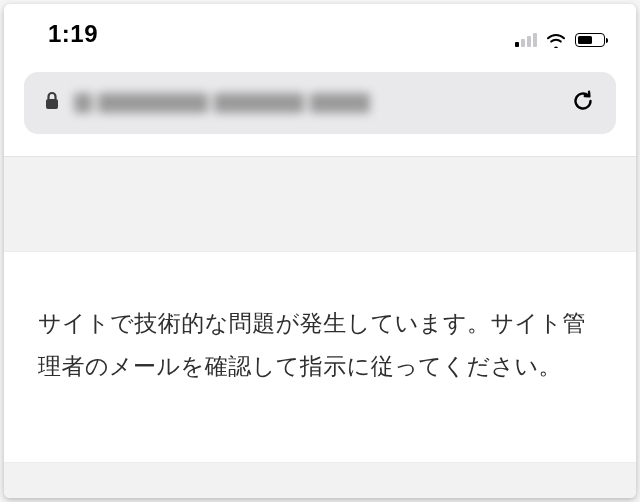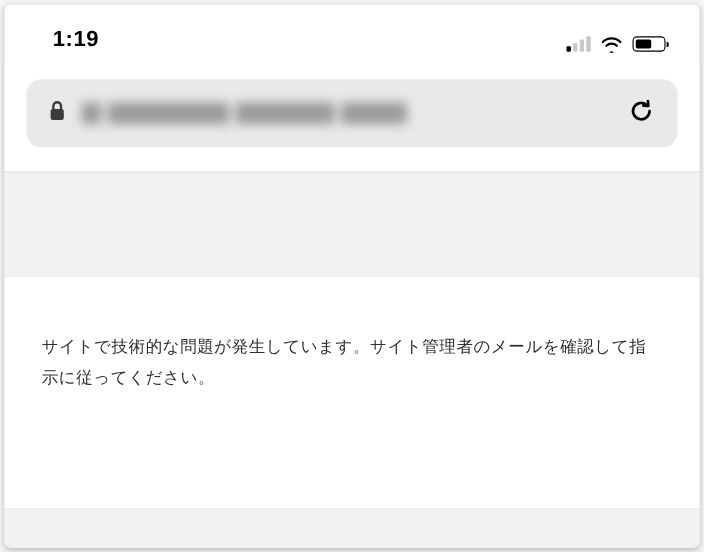--- a/index.html
+++ b/index.html
@@ -22,21 +22,21 @@
       overflow: hidden;
     }
     .status-bar {
       height: 52px;
       display: flex;
       align-items: flex-end;
       justify-content: space-between;
       padding: 0 28px 8px 28px;
     }
     .time {
-      font-size: 20px;
+      font-size: 24px;
       font-weight: 600;
       color: #000;
       letter-spacing: 0.5px;
       padding-left: 16px;
     }
     .indicators {
       display: flex;
       align-items: center;
       gap: 8px;
     }
@@ -118,21 +118,21 @@
       background: #f2f2f2;
       border-top: 1px solid #e2e2e2;
       border-bottom: 1px solid #ececec;
     }
     .content {
       background: #fff;
       padding: 50px 34px;
       min-height: 210px;
     }
     .error-text {
-      font-size: 15px;
+      font-size: 23px;
       line-height: 1.85;
       color: #2e2e2e;
       letter-spacing: 0.5px;
     }
     .bottom-gap {
       height: 40px;
       background: #f2f2f2;
       border-top: 1px solid #ececec;
     }
   </style>

